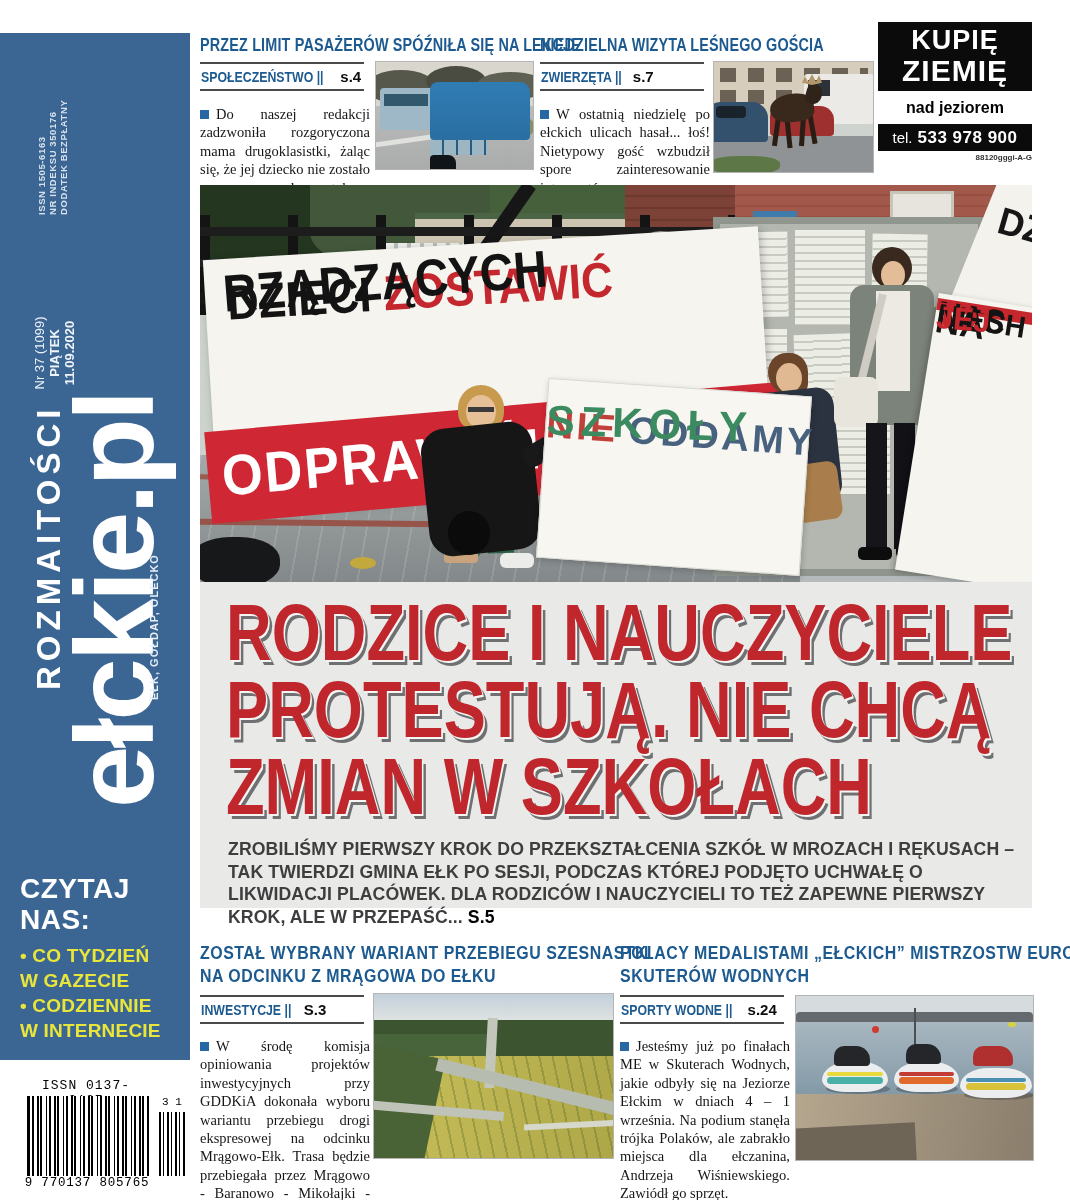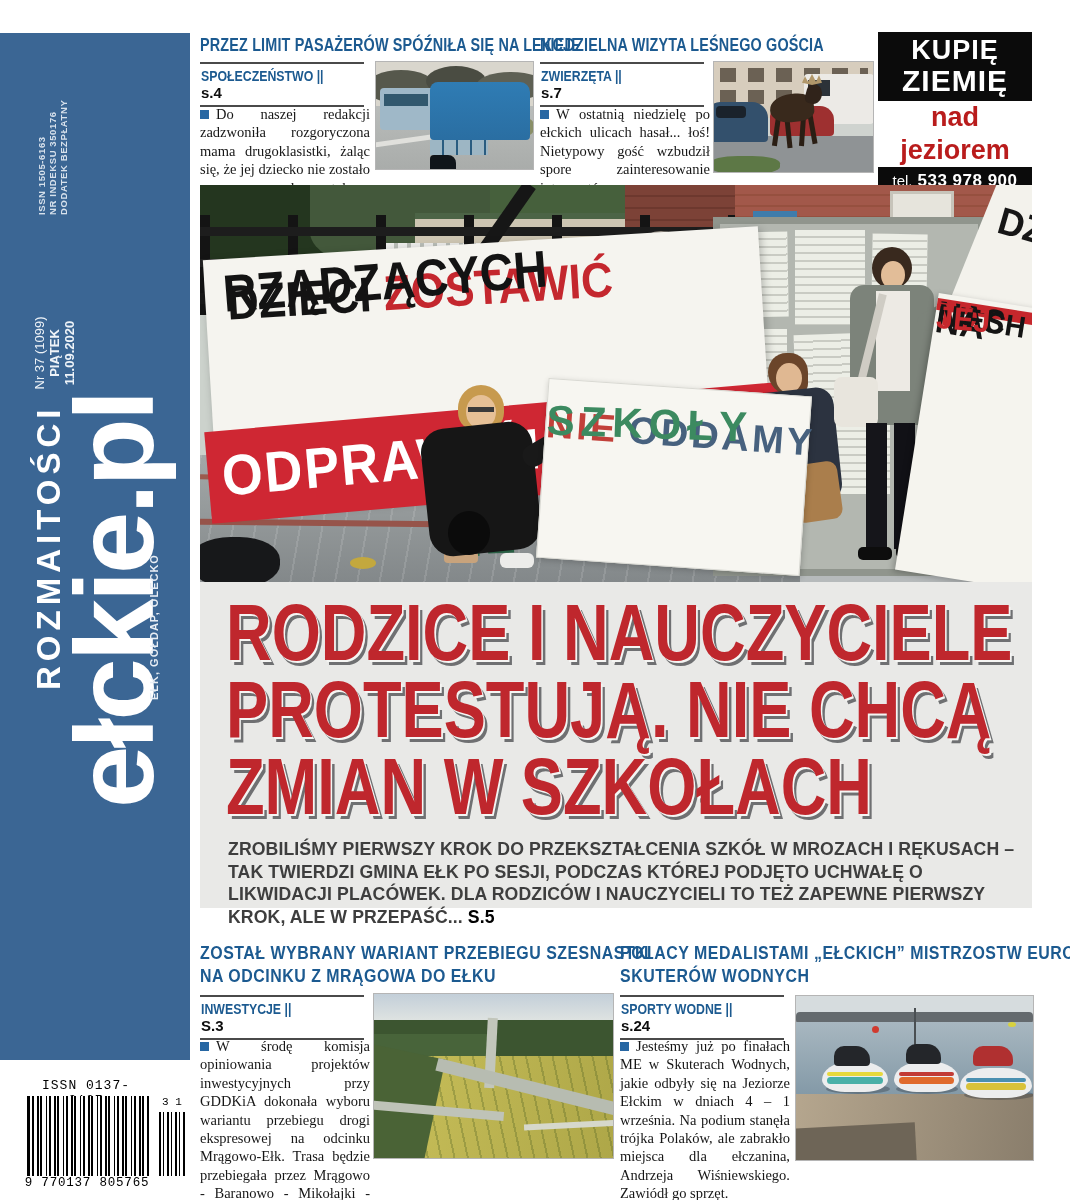--- a/index.html
+++ b/index.html
@@ -25,38 +25,38 @@
   .bc-issn{position:absolute;left:0;top:6px;width:122px;text-align:center;font-size:13px;letter-spacing:1px;color:#000;}
   .bc-main{position:absolute;left:2px;top:24px;width:118px;height:80px;
     background:repeating-linear-gradient(90deg,#000 0 1.5px,#fff 1.5px 3px,#000 3px 5px,#fff 5px 8.5px);
     border-left:2px solid #000;border-right:2px solid #000;}
   .bc-digits{position:absolute;left:-6px;top:104px;width:136px;text-align:center;font-size:12.5px;letter-spacing:.8px;color:#000;}
   .bc-addon{position:absolute;left:134px;top:40px;width:26px;height:64px;
     background:repeating-linear-gradient(90deg,#000 0 2px,#fff 2px 4px,#000 4px 5px,#fff 5px 8px);}
   .bc-addon-num{position:absolute;left:132px;top:24px;width:30px;text-align:center;font-size:11px;color:#000;}
 
   
-  .ad{position:absolute;left:878px;top:32px;width:154px;}
+  .ad{position:absolute;left:878px;top:22px;width:154px;}
   .ad-box1{background:#0b0b0b;color:#fff;text-align:center;padding:4px 0 5px;}
   .ad-l1{font-size:27px;font-weight:800;letter-spacing:1px;line-height:29px;}
   .ad-l2{font-size:30px;font-weight:800;letter-spacing:1px;line-height:31px;}
-  .ad-tag{color:#b91c1c;text-align:center;font-size:27px;font-weight:800;line-height:33px;}
+  .ad-tag{color:#000000;text-align:center;font-size:16px;font-weight:800;line-height:33px;}
   .ad-tel{background:#0b0b0b;color:#fff;text-align:center;line-height:27px;height:27px;}
   .tel-label{font-size:15px;margin-right:5px;}
   .tel-num{font-size:17px;font-weight:800;letter-spacing:.5px;}
   .ad-code{font-size:8px;color:#333;text-align:right;margin-top:2px;font-weight:700;}
 
   
   .art{position:absolute;}
   .art-title{color:#1c5a90;font-weight:800;font-size:18px;white-space:nowrap;
     transform:scaleX(.8);transform-origin:0 0;letter-spacing:.2px;}
   .art-title2{color:#1c5a90;font-weight:800;font-size:18.5px;line-height:23px;white-space:nowrap;
     transform:scaleX(.86);transform-origin:0 0;letter-spacing:.6px;}
   .kicker{position:absolute;width:162px;border-top:2.5px solid #4a4a4a;border-bottom:2.5px solid #4a4a4a;
-    padding:4px 1px;display:flex;align-items:baseline;flex-direction:column;}
+    padding:4px 1px;display:flex;align-items:baseline;}
   .kicker .k{color:#1c5a90;font-weight:800;font-size:14px;white-space:nowrap;
     transform:scaleX(.88);transform-origin:0 0;}
   .kicker .pg{color:#0d0d0d;font-weight:800;font-size:15px;}
   .art-body{position:absolute;width:170px;font-family:"Liberation Serif",serif;font-size:14.5px;
     line-height:18.4px;text-align:justify;color:#161616;}
   .sq{display:inline-block;width:9px;height:9px;background:#2767a3;margin-right:7px;}
   .art-photo{position:absolute;overflow:hidden;border:1px solid #b5b5b5;background:#cfd3cf;}
   .art-photo > div{position:absolute;}
 
   
@@ -250,20 +250,29 @@
     <div class="vert issuev">
       <div>Nr 37 (1099)</div>
       <div class="b">PIĄTEK</div>
       <div class="b">11.09.2020</div>
     </div>
     <div class="vert brandv">
       <div class="brand-top">ROZMAITOŚCI</div>
       <div class="brand-main"><span>ełckie</span><span>.pl</span></div>
     </div>
     <div class="vert covv">EŁK, GOŁDAP, OLECKO</div>
+    <div class="promo">
+      <div class="promo-title">CZYTAJ</div>
+      <div class="promo-title">NAS:</div>
+      <div style="height:8px"></div>
+      <div class="promo-line">• CO TYDZIEŃ</div>
+      <div class="promo-line">W GAZECIE</div>
+      <div class="promo-line">• CODZIENNIE</div>
+      <div class="promo-line">W INTERNECIE</div>
+    </div>
   </aside>
 
   <div class="barcode">
     <div class="bc-issn">ISSN 0137-9127</div>
     <div class="bc-main"></div>
     <div class="bc-digits">9 770137 805765</div>
     <div class="bc-addon"></div>
     <div class="bc-addon-num">3 1</div>
   </div>
 

